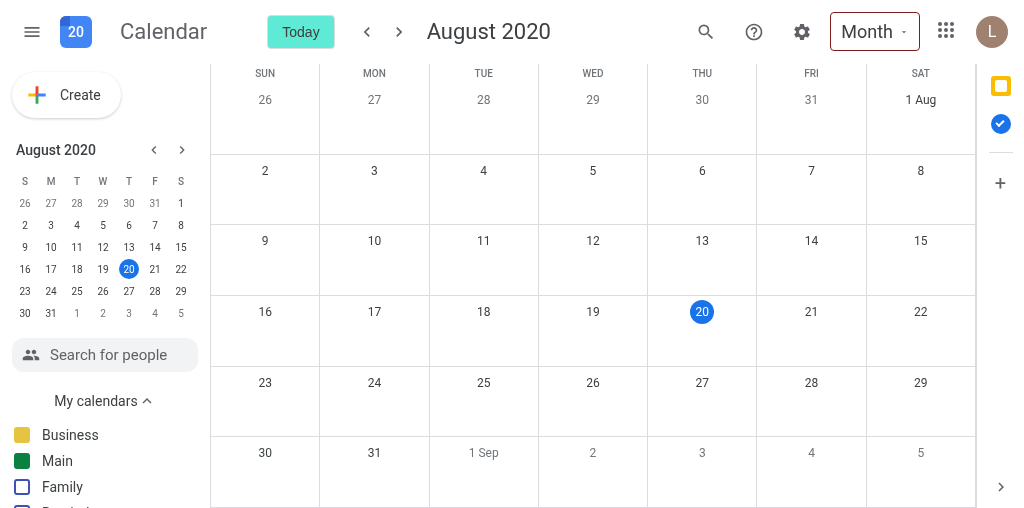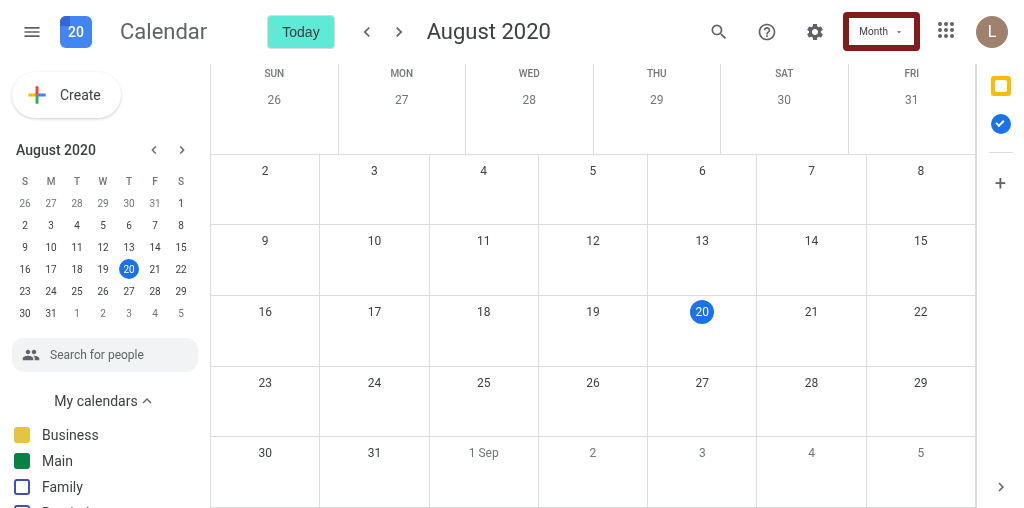--- a/index.html
+++ b/index.html
@@ -9,38 +9,38 @@
 .logo-wrap { display: flex; align-items: center; margin-left: 4px; }
 .logo-box { width: 32px; height: 32px; background: #4285f4; border-radius: 6px; color: #fff; font-weight: 500; font-size: 14px; display: flex; align-items: center; justify-content: center; position: relative; }
 .logo-box::before { content: ''; position: absolute; top: 0; left: 0; width: 10px; height: 10px; background: #3367d6; border-top-left-radius: 6px; }
 .logo-text { font-size: 22px; color: #5f6368; margin-left: 28px; font-weight: 400; }
 .today-btn { margin-left: 60px; padding: 8px 14px; border: 1px solid #dadce0; border-radius: 4px; font-size: 14px; color: #3c4043; background: #5eead4; cursor: pointer; }
 .nav-arrows { display: flex; margin-left: 16px; }
 .arrow-btn { width: 32px; height: 32px; display: flex; align-items: center; justify-content: center; border-radius: 50%; cursor: pointer; color: #5f6368; }
 .month-title { font-size: 22px; color: #3c4043; margin-left: 12px; font-weight: 400; }
 .header-right { margin-left: auto; display: flex; align-items: center; gap: 8px; padding-right: 8px; }
 .icon-btn { width: 40px; height: 40px; display: flex; align-items: center; justify-content: center; border-radius: 50%; cursor: pointer; color: #5f6368; }
-.view-select { display: flex; align-items: center; padding: 8px 10px; border: 6px solid #7f1d1d; border-radius: 4px; cursor: pointer; gap: 6px; font-size: 10px; }
+.view-select { display: flex; align-items: center; padding: 8px 10px; border: 1px solid #7f1d1d; border-radius: 4px; cursor: pointer; gap: 6px; font-size: 18px; }
 .apps-grid { width: 20px; height: 20px; display: grid; grid-template-columns: repeat(3, 4px); grid-template-rows: repeat(3, 4px); gap: 2px; }
 .apps-grid span { background: #5f6368; border-radius: 50%; }
 .avatar { width: 32px; height: 32px; border-radius: 50%; background: #9f8170; color: #fff; display: flex; align-items: center; justify-content: center; font-size: 16px; }
 .main { display: flex; height: calc(508px - 64px); }
 .sidebar { width: 210px; padding: 8px 12px; flex-shrink: 0; }
 .create-btn { display: inline-flex; align-items: center; gap: 10px; padding: 10px 20px 10px 12px; border-radius: 24px; box-shadow: 0 1px 3px rgba(0,0,0,0.2); cursor: pointer; background: #fff; margin-bottom: 20px; }
 .mini-header { display: flex; align-items: center; justify-content: space-between; margin-bottom: 8px; padding: 0 4px; }
 .mini-title { font-size: 14px; font-weight: 500; color: #3c4043; }
 .mini-nav { display: flex; gap: 4px; }
 .mini-nav-btn { width: 24px; height: 24px; display: flex; align-items: center; justify-content: center; cursor: pointer; color: #5f6368; border-radius: 50%; }
 .mini-cal { width: 100%; }
 .mini-row { display: flex; }
 .mini-cell { width: 26px; height: 22px; display: flex; align-items: center; justify-content: center; font-size: 10px; color: #70757a; cursor: pointer; }
 .mini-cell.cur { color: #3c4043; }
 .mini-cell.today { background: #1a73e8; color: #fff; border-radius: 50%; width: 20px; height: 20px; margin: 1px 3px; }
 .mini-head { font-size: 10px; color: #70757a; font-weight: 500; }
-.search-people { margin-top: 14px; display: flex; align-items: center; gap: 10px; padding: 8px 10px; background: #f1f3f4; border-radius: 12px; color: #5f6368; cursor: text; font-size: 12px; }
+.search-people { margin-top: 14px; display: flex; align-items: center; gap: 10px; padding: 8px 10px; background: #f1f3f4; border-radius: 12px; color: #5f6368; cursor: text; font-size: 15px; }
 .my-cals { margin-top: 16px; }
 .my-cals-header { display: flex; align-items: center; justify-content: center; cursor: pointer; padding: 4px 0; }
 .cal-list { margin-top: 8px; }
 .cal-item { display: flex; align-items: center; gap: 12px; padding: 5px 2px; cursor: pointer; font-size: 14px; }
 .cal-check { width: 16px; height: 16px; border: 2px solid; border-radius: 3px; flex-shrink: 0; }
 .cal-check.checked { position: relative; }
 .grid-wrap { flex: 1; display: flex; }
 .grid-main { flex: 1; border-left: 1px solid #dadce0; }
 .weekday-row { display: flex; height: 20px; }
 .weekday-cell { flex: 1; text-align: center; font-size: 10px; color: #70757a; font-weight: 500; border-right: 1px solid #dadce0; padding-top: 4px; }
@@ -249,33 +249,35 @@
           </div>
         </div>
     </div>
   </div>
 
   <div class="grid-wrap">
     <div class="grid-main">
       <div class="weekday-row" id="weekday-row">
           <div class="weekday-cell">SUN</div>
           <div class="weekday-cell">MON</div>
+          <div class="weekday-cell">TUE</div>
           <div class="weekday-cell">WED</div>
           <div class="weekday-cell">THU</div>
+          <div class="weekday-cell">FRI</div>
           <div class="weekday-cell">SAT</div>
-          <div class="weekday-cell">FRI</div>
         </div>
       <div class="month-grid" id="month-grid">
           <div class="week-row">
             <div class="day-cell other"><span class="day-num">26</span></div>
             <div class="day-cell other"><span class="day-num">27</span></div>
             <div class="day-cell other"><span class="day-num">28</span></div>
             <div class="day-cell other"><span class="day-num">29</span></div>
             <div class="day-cell other"><span class="day-num">30</span></div>
             <div class="day-cell other"><span class="day-num">31</span></div>
+            <div class="day-cell"><span class="day-num">1 Aug</span></div>
           </div>
           <div class="week-row">
             <div class="day-cell"><span class="day-num">2</span></div>
             <div class="day-cell"><span class="day-num">3</span></div>
             <div class="day-cell"><span class="day-num">4</span></div>
             <div class="day-cell"><span class="day-num">5</span></div>
             <div class="day-cell"><span class="day-num">6</span></div>
             <div class="day-cell"><span class="day-num">7</span></div>
             <div class="day-cell"><span class="day-num">8</span></div>
           </div>

